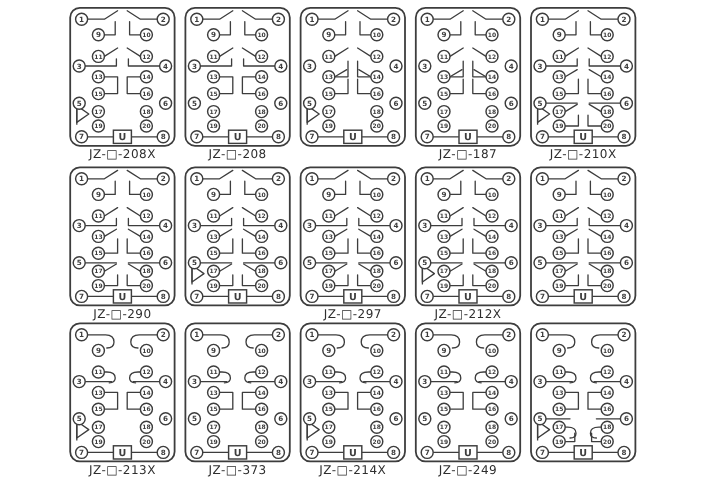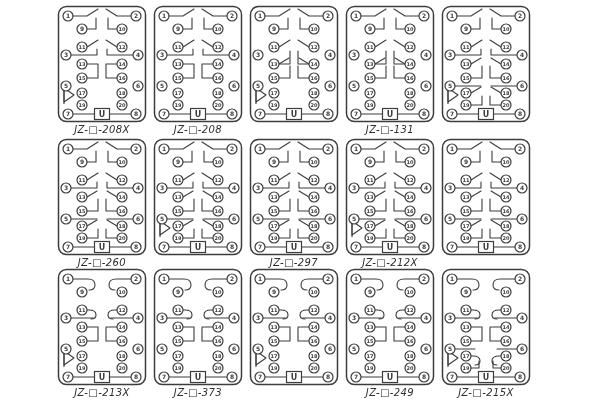--- a/index.html
+++ b/index.html
@@ -5,21 +5,21 @@
   html,body{margin:0;padding:0;}
   body{
     width:600px;height:400px;background:#ffffff;overflow:hidden;position:relative;
     font-family:"DejaVu Sans","Liberation Sans",sans-serif;
   }
   #diagram-grid{position:absolute;left:0;top:0;width:600px;height:400px;}
   .cell{position:absolute;width:92px;text-align:center;}
   .cell svg{display:block;margin:0 auto;}
   .model-label{
     font-size:10px;color:#2e2e2e;letter-spacing:0.4px;margin-top:1px;
-    white-space:nowrap;font-weight:500;font-style:italic;
+    white-space:nowrap;font-weight:500;
   }
 </style>
 </head>
 <body>
 
 <div id="diagram-grid">
     <div class="cell" style="left: 56px; top: 5px;">
       <svg width="90" height="118" viewBox="0 0 90 118">
         <rect x="1.5" y="1.5" width="87" height="115" rx="8" ry="8" fill="#ffffff" stroke="#3d3d3d" stroke-width="1.5"></rect>
         <g fill="none" stroke="#3d3d3d" stroke-width="1.1" stroke-linecap="round" stroke-linejoin="round">
@@ -437,21 +437,21 @@
         </g>
         <g>
           <circle cx="25" cy="100" r="5" fill="#ffffff" stroke="#3d3d3d" stroke-width="1.2"></circle>
           <text x="25" y="101.9" text-anchor="middle" font-size="5" font-weight="bold" fill="#3d3d3d" font-family="DejaVu Sans, sans-serif">19</text>
         </g>
         <g>
           <circle cx="65" cy="100" r="5" fill="#ffffff" stroke="#3d3d3d" stroke-width="1.2"></circle>
           <text x="65" y="101.9" text-anchor="middle" font-size="5" font-weight="bold" fill="#3d3d3d" font-family="DejaVu Sans, sans-serif">20</text>
         </g>
       </svg>
-      <div class="model-label">JZ-□-131</div>
+      <div class="model-label">JZ-□-187</div>
     </div>
     <div class="cell" style="left: 440px; top: 5px;">
       <svg width="90" height="118" viewBox="0 0 90 118">
         <rect x="1.5" y="1.5" width="87" height="115" rx="8" ry="8" fill="#ffffff" stroke="#3d3d3d" stroke-width="1.5"></rect>
         <g fill="none" stroke="#3d3d3d" stroke-width="1.1" stroke-linecap="round" stroke-linejoin="round">
           <path d="M16 11 H30 L41 4"></path>
           <path d="M30 24 H39 V13"></path>
           <path d="M74 11 H60 L49 4"></path>
           <path d="M60 24 H51 V13"></path>
           <path d="M30 42 L41 35"></path>
@@ -553,20 +553,21 @@
         </g>
         <g>
           <circle cx="25" cy="100" r="5" fill="#ffffff" stroke="#3d3d3d" stroke-width="1.2"></circle>
           <text x="25" y="101.9" text-anchor="middle" font-size="5" font-weight="bold" fill="#3d3d3d" font-family="DejaVu Sans, sans-serif">19</text>
         </g>
         <g>
           <circle cx="65" cy="100" r="5" fill="#ffffff" stroke="#3d3d3d" stroke-width="1.2"></circle>
           <text x="65" y="101.9" text-anchor="middle" font-size="5" font-weight="bold" fill="#3d3d3d" font-family="DejaVu Sans, sans-serif">20</text>
         </g>
       </svg>
+      <div class="model-label">JZ-□-210X</div>
     </div>
     <div class="cell" style="left: 56px; top: 138px;">
       <svg width="90" height="118" viewBox="0 0 90 118">
         <rect x="1.5" y="1.5" width="87" height="115" rx="8" ry="8" fill="#ffffff" stroke="#3d3d3d" stroke-width="1.5"></rect>
         <g fill="none" stroke="#3d3d3d" stroke-width="1.1" stroke-linecap="round" stroke-linejoin="round">
           <path d="M16 11 H30 L41 4"></path>
           <path d="M30 24 H39 V13"></path>
           <path d="M74 11 H60 L49 4"></path>
           <path d="M60 24 H51 V13"></path>
           <path d="M30 42 L41 35"></path>
@@ -664,21 +665,21 @@
         </g>
         <g>
           <circle cx="25" cy="100" r="5" fill="#ffffff" stroke="#3d3d3d" stroke-width="1.2"></circle>
           <text x="25" y="101.9" text-anchor="middle" font-size="5" font-weight="bold" fill="#3d3d3d" font-family="DejaVu Sans, sans-serif">19</text>
         </g>
         <g>
           <circle cx="65" cy="100" r="5" fill="#ffffff" stroke="#3d3d3d" stroke-width="1.2"></circle>
           <text x="65" y="101.9" text-anchor="middle" font-size="5" font-weight="bold" fill="#3d3d3d" font-family="DejaVu Sans, sans-serif">20</text>
         </g>
       </svg>
-      <div class="model-label">JZ-□-260</div>
+      <div class="model-label">JZ-□-290</div>
     </div>
     <div class="cell" style="left: 152px; top: 138px;">
       <svg width="90" height="118" viewBox="0 0 90 118">
         <rect x="1.5" y="1.5" width="87" height="115" rx="8" ry="8" fill="#ffffff" stroke="#3d3d3d" stroke-width="1.5"></rect>
         <g fill="none" stroke="#3d3d3d" stroke-width="1.1" stroke-linecap="round" stroke-linejoin="round">
           <path d="M16 11 H30 L41 4"></path>
           <path d="M30 24 H39 V13"></path>
           <path d="M74 11 H60 L49 4"></path>
           <path d="M60 24 H51 V13"></path>
           <path d="M30 42 L41 35"></path>
@@ -1432,20 +1433,21 @@
         </g>
         <g>
           <circle cx="25" cy="100" r="5" fill="#ffffff" stroke="#3d3d3d" stroke-width="1.2"></circle>
           <text x="25" y="101.9" text-anchor="middle" font-size="5" font-weight="bold" fill="#3d3d3d" font-family="DejaVu Sans, sans-serif">19</text>
         </g>
         <g>
           <circle cx="65" cy="100" r="5" fill="#ffffff" stroke="#3d3d3d" stroke-width="1.2"></circle>
           <text x="65" y="101.9" text-anchor="middle" font-size="5" font-weight="bold" fill="#3d3d3d" font-family="DejaVu Sans, sans-serif">20</text>
         </g>
       </svg>
+      <div class="model-label">JZ-□-214X</div>
     </div>
     <div class="cell" style="left: 344px; top: 268px;">
       <svg width="90" height="118" viewBox="0 0 90 118">
         <rect x="1.5" y="1.5" width="87" height="115" rx="8" ry="8" fill="#ffffff" stroke="#3d3d3d" stroke-width="1.5"></rect>
         <g fill="none" stroke="#3d3d3d" stroke-width="1.1" stroke-linecap="round" stroke-linejoin="round">
           <path d="M16 11 H31 Q38 11 38 17 Q38 22 32 22"></path>
           <path d="M74 11 H59 Q52 11 52 17 Q52 22 58 22"></path>
           <path d="M30 42 H32 Q39 42 39 47 Q39 51 34 51"></path>
           <path d="M14 50 H36"></path>
           <path d="M60 42 H58 Q51 42 51 47 Q51 51 56 51"></path>
@@ -1645,15 +1647,14 @@
         </g>
         <g>
           <circle cx="25" cy="100" r="5" fill="#ffffff" stroke="#3d3d3d" stroke-width="1.2"></circle>
           <text x="25" y="101.9" text-anchor="middle" font-size="5" font-weight="bold" fill="#3d3d3d" font-family="DejaVu Sans, sans-serif">19</text>
         </g>
         <g>
           <circle cx="65" cy="100" r="5" fill="#ffffff" stroke="#3d3d3d" stroke-width="1.2"></circle>
           <text x="65" y="101.9" text-anchor="middle" font-size="5" font-weight="bold" fill="#3d3d3d" font-family="DejaVu Sans, sans-serif">20</text>
         </g>
       </svg>
-      <div class="model-label">JZ-□-215X</div>
     </div>
   </div>
 
 </body></html>

